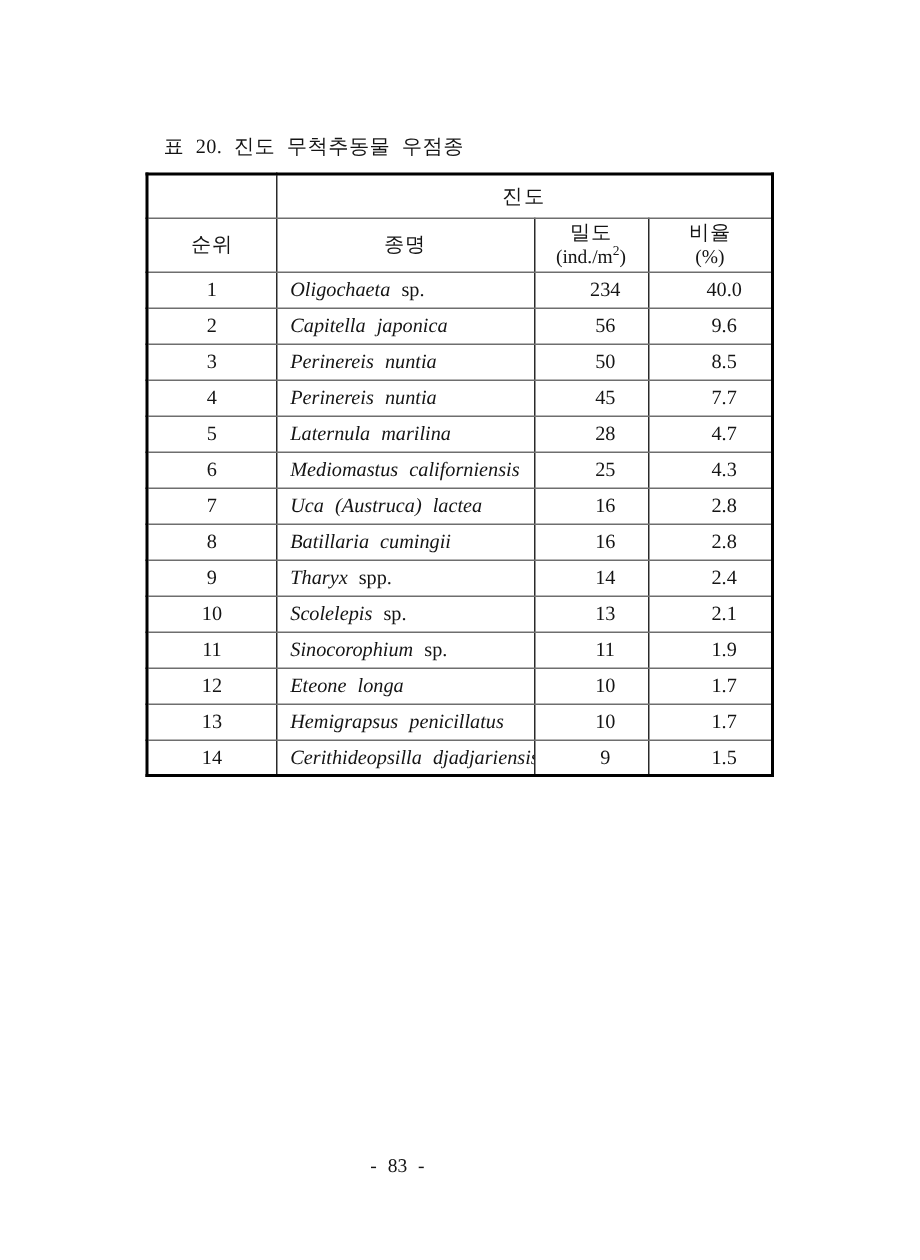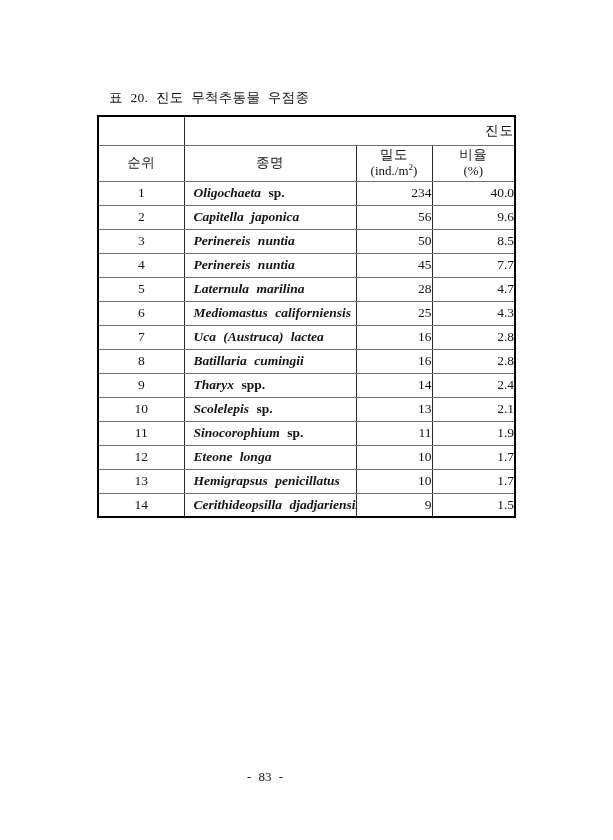--- a/index.html
+++ b/index.html
@@ -41,21 +41,21 @@
     border-top: 1px solid #6e6e6e;
     border-bottom: 1px solid #6e6e6e;
     font-weight: normal;
     padding: 0;
     overflow: hidden;
   }
   tr.group-row { height: 29px; }
   tr.colhead-row { height: 36px; margin-top: 19px; }
   tbody tr { height: 24px; }
   .group-cell {
-    text-align: right;
+    text-align: center;
     letter-spacing: 1px;
   }
   .colhead {
     text-align: center;
     line-height: 1.2;
     letter-spacing: 0.5px;
   }
   .colhead .unit {
     letter-spacing: 0;
     font-size: 13px;
@@ -64,26 +64,25 @@
   .colhead sup {
     font-size: 9px;
     line-height: 0;
   }
   td.rank-cell { text-align: center; }
   td.species-cell {
     text-align: left;
     padding-left: 9px;
     word-spacing: 4px;
     white-space: nowrap;
-    font-weight: bold;
   }
   .sp-italic { font-style: italic; }
   .sp-upright { font-style: normal; }
   td.num-cell {
-    text-align: right;
+    text-align: center;
     padding-left: 19px;
   }
   .page-number {
     position: absolute;
     top: 769px;
     left: 0;
     width: 530px;
     text-align: center;
     font-size: 13px;
     word-spacing: 4px;

